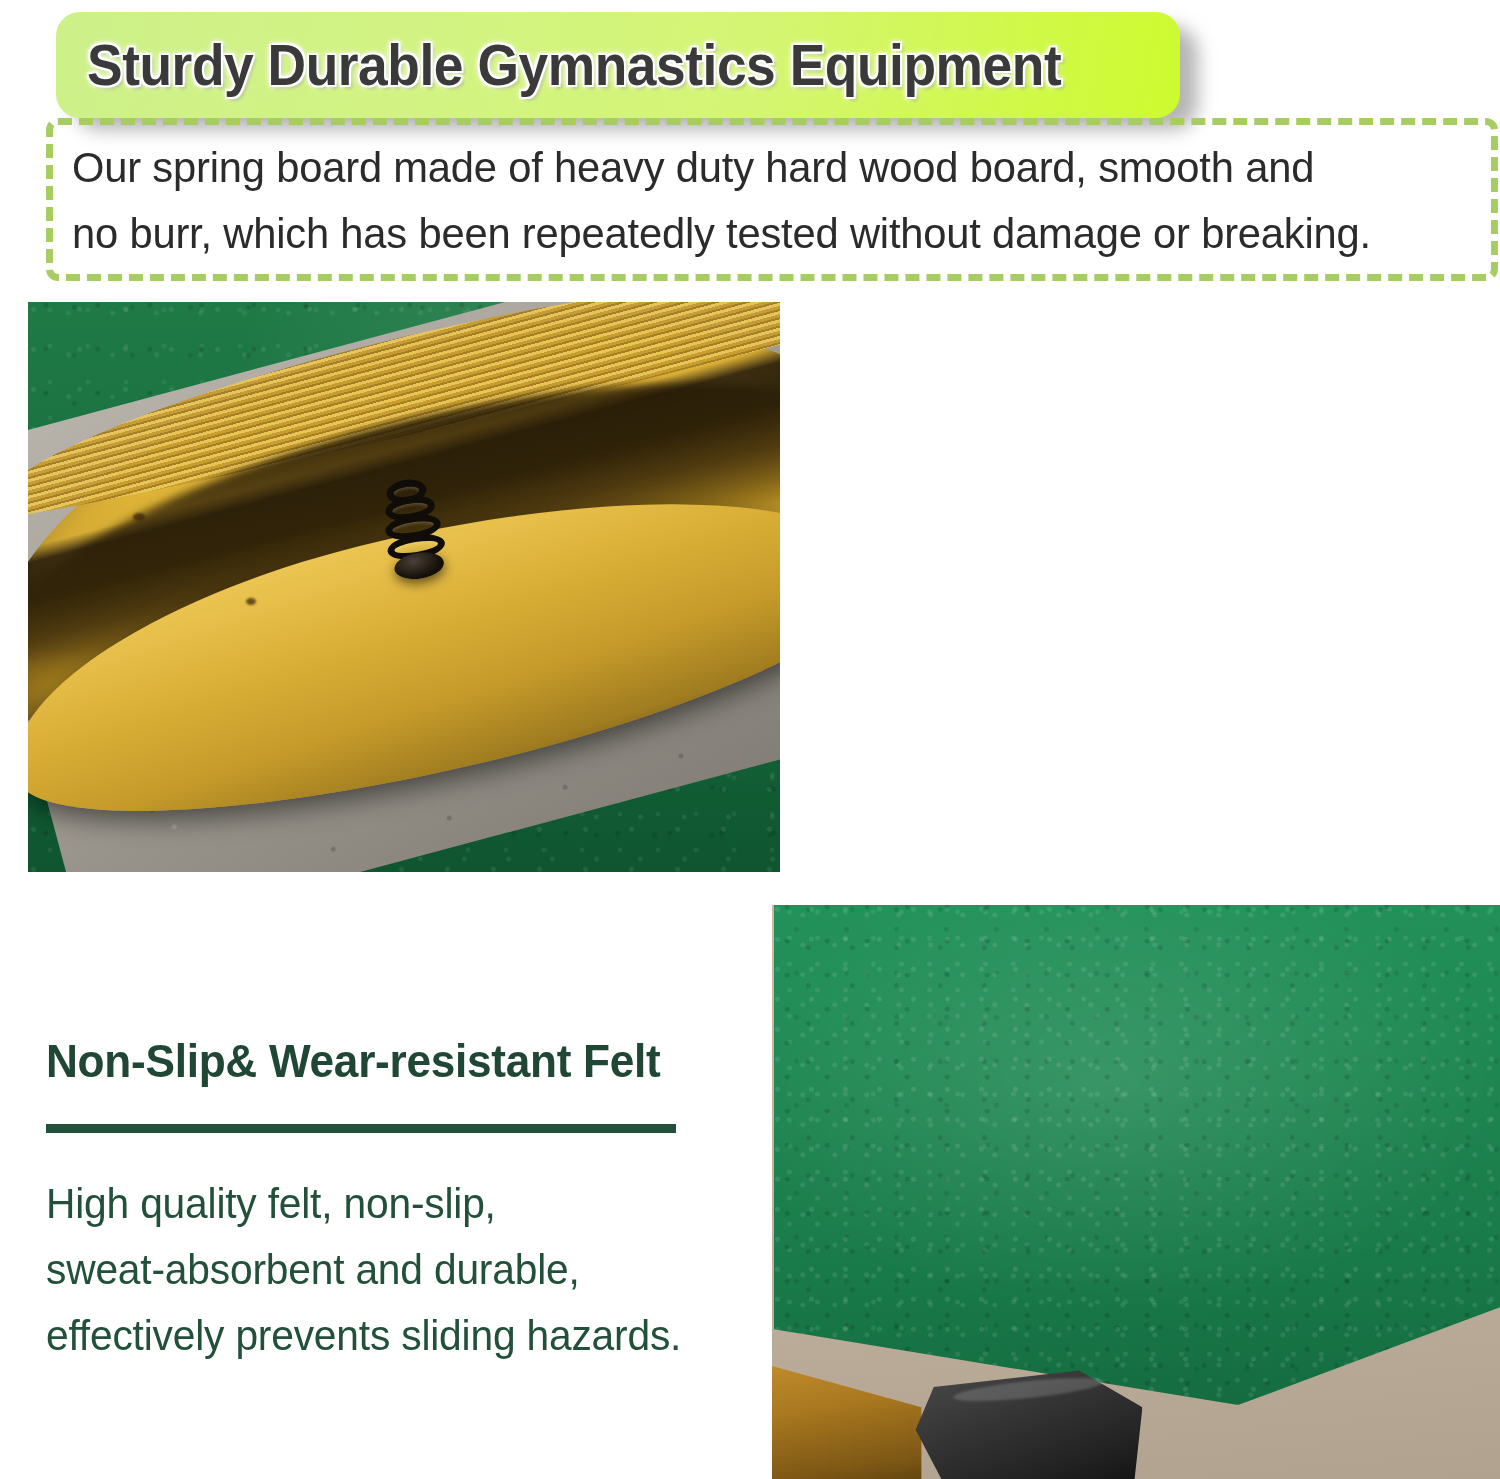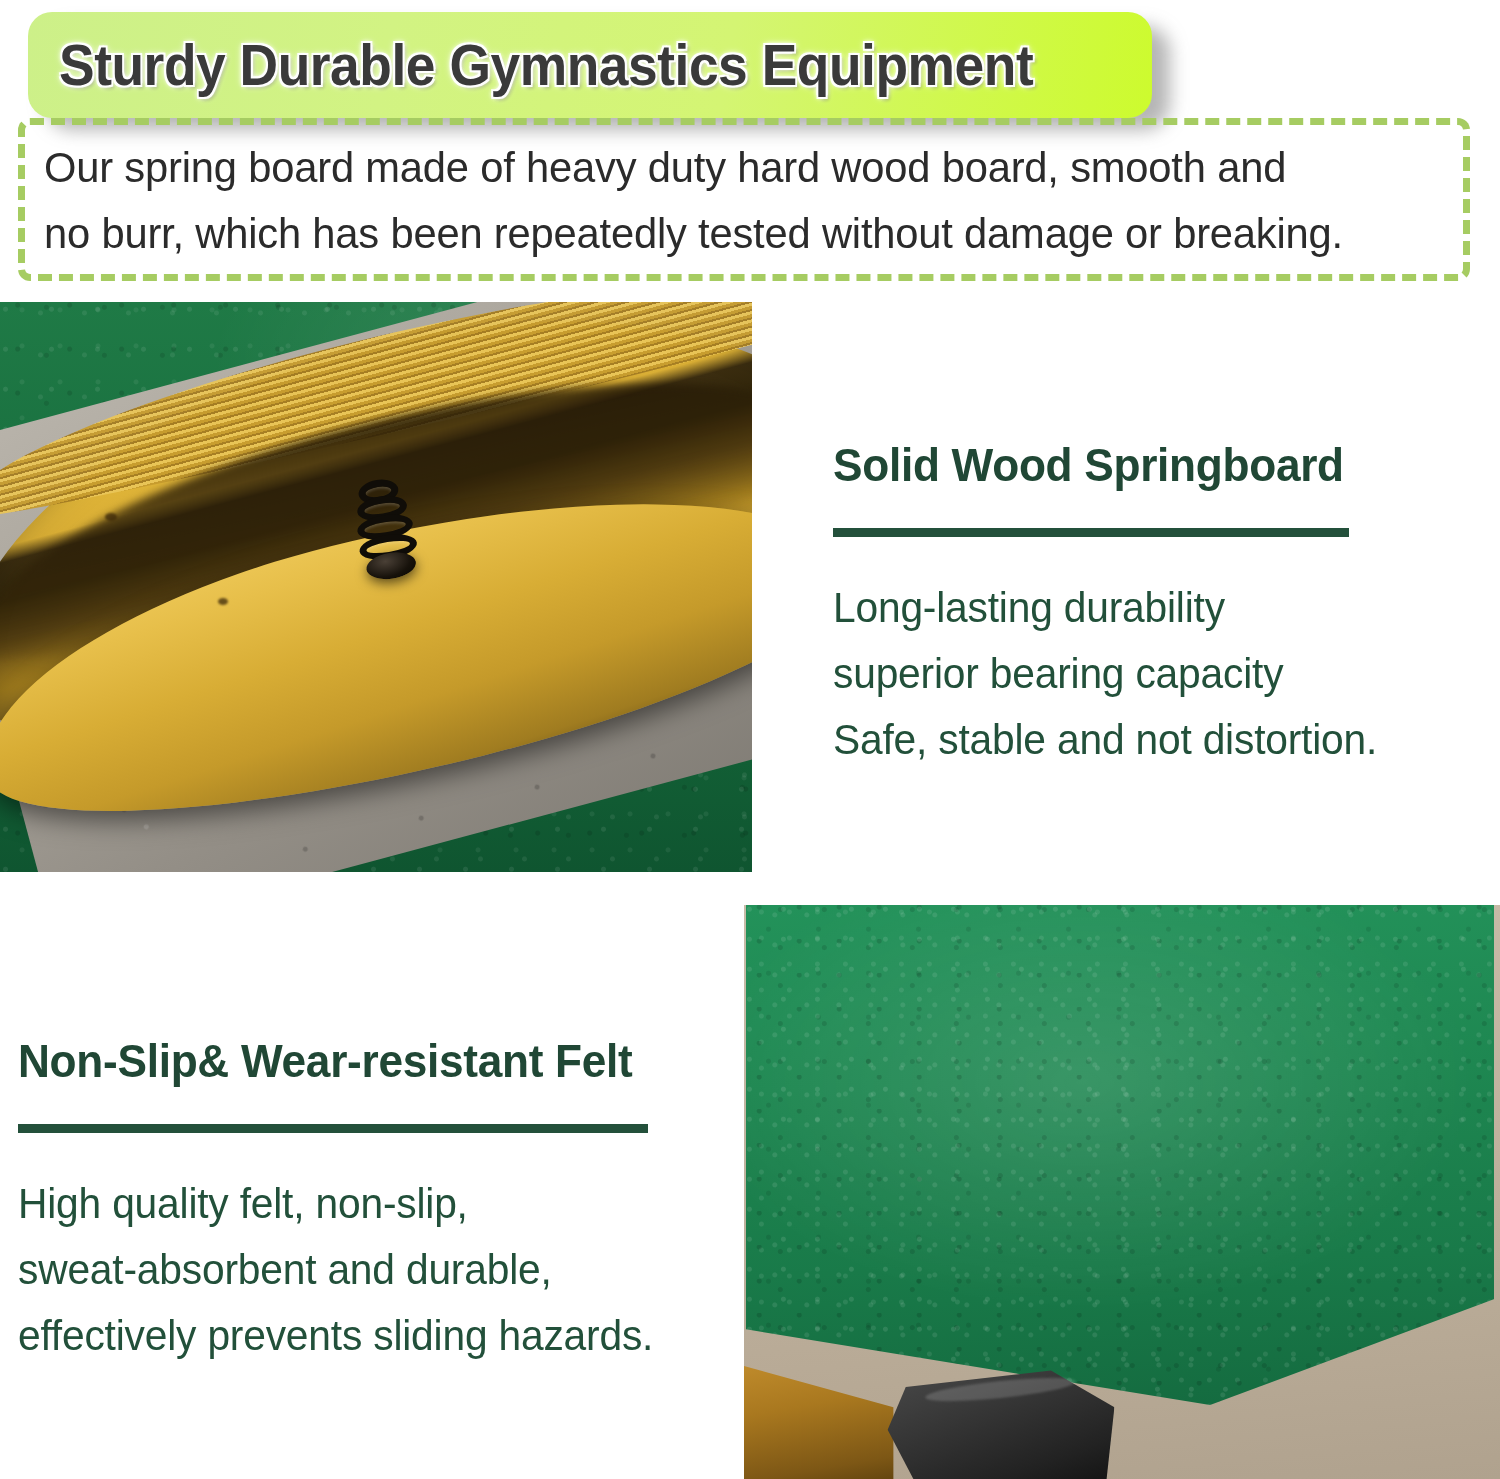--- a/index.html
+++ b/index.html
@@ -8,20 +8,21 @@
     width:1500px; height:1479px;
     background:#ffffff;
     font-family:"Liberation Sans", sans-serif;
     overflow:hidden;
   }
 
   #page {
     position:relative;
     width:1254px; height:1479px;
     background:#ffffff;
+    margin-left:28px;
   }
 
   
   .banner-wrap {
     position:absolute;
     left:28px; top:12px;
     width:1124px; height:108px;
   }
   .banner-shadow {
     position:absolute;
@@ -339,27 +340,20 @@
     <div class="pb-knot" style="left:29%;top:52%;width:10px;height:7px;"></div>
     <div class="pb-spring">
       <div class="coil c1"></div>
       <div class="coil c2"></div>
       <div class="coil c3"></div>
       <div class="coil c4"></div>
       <div class="base"></div>
     </div>
   </div>
 
-  <div class="feature feature-right">
-    <div class="feature-heading">Solid Wood Springboard</div>
-    <div class="feature-rule right-rule"></div>
-    <div class="feature-body">Long-lasting durability
-superior bearing capacity
-Safe, stable and not distortion.</div>
-  </div>
 
   <div class="feature feature-left">
     <div class="feature-heading">Non-Slip&amp; Wear-resistant Felt</div>
     <div class="feature-rule left-rule"></div>
     <div class="feature-body">High quality felt, non-slip,
 sweat-absorbent and durable,
 effectively prevents sliding hazards.</div>
   </div>
 
   <div class="photo-felt">

